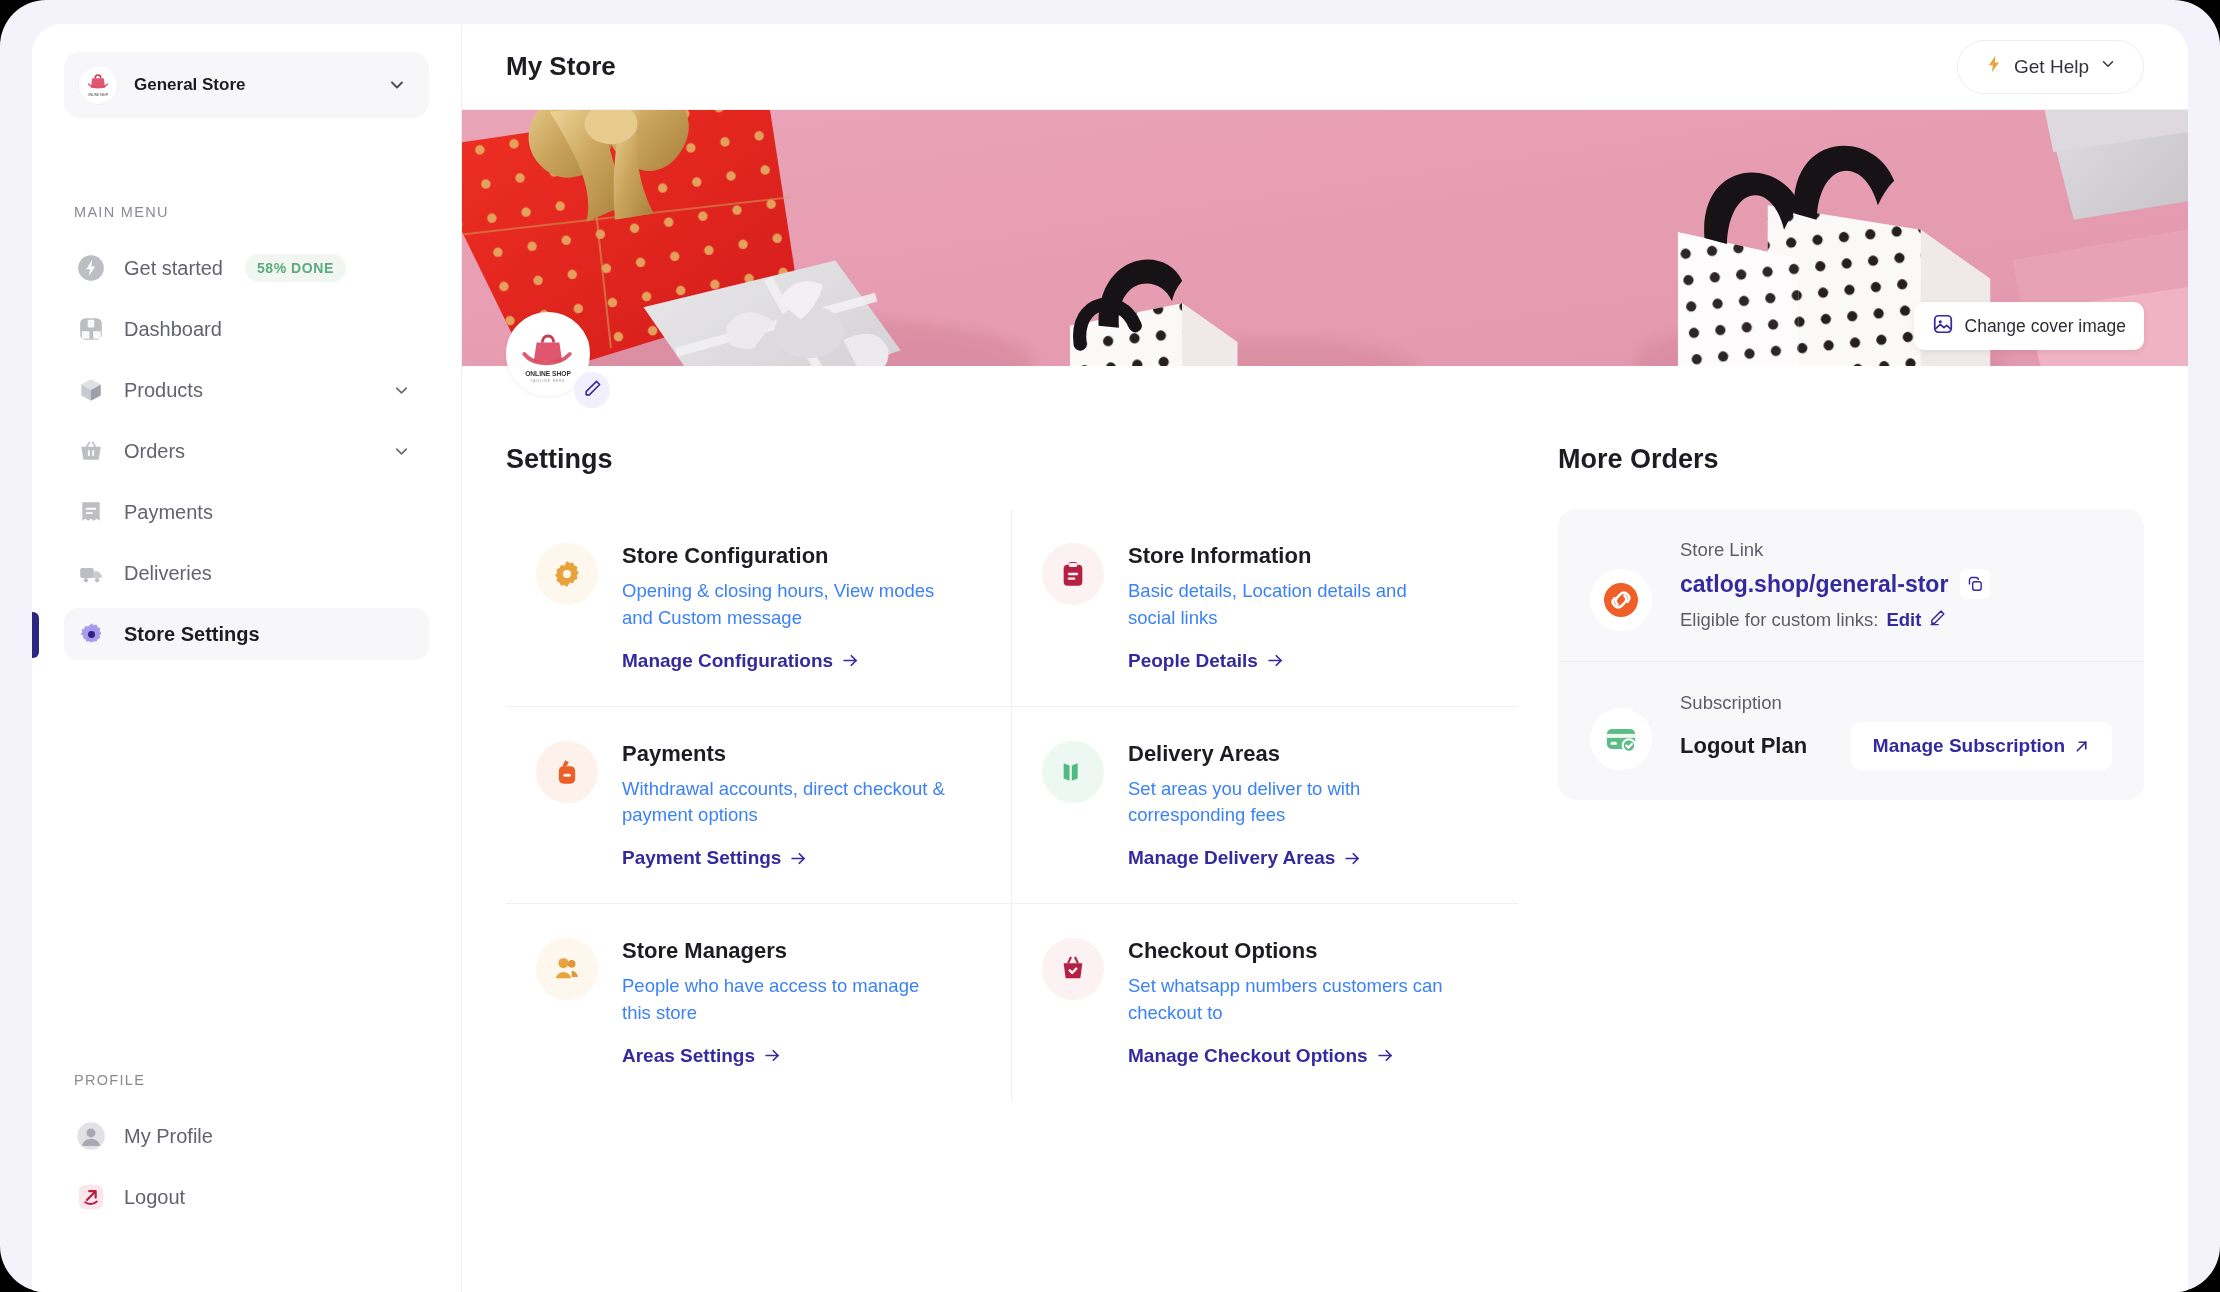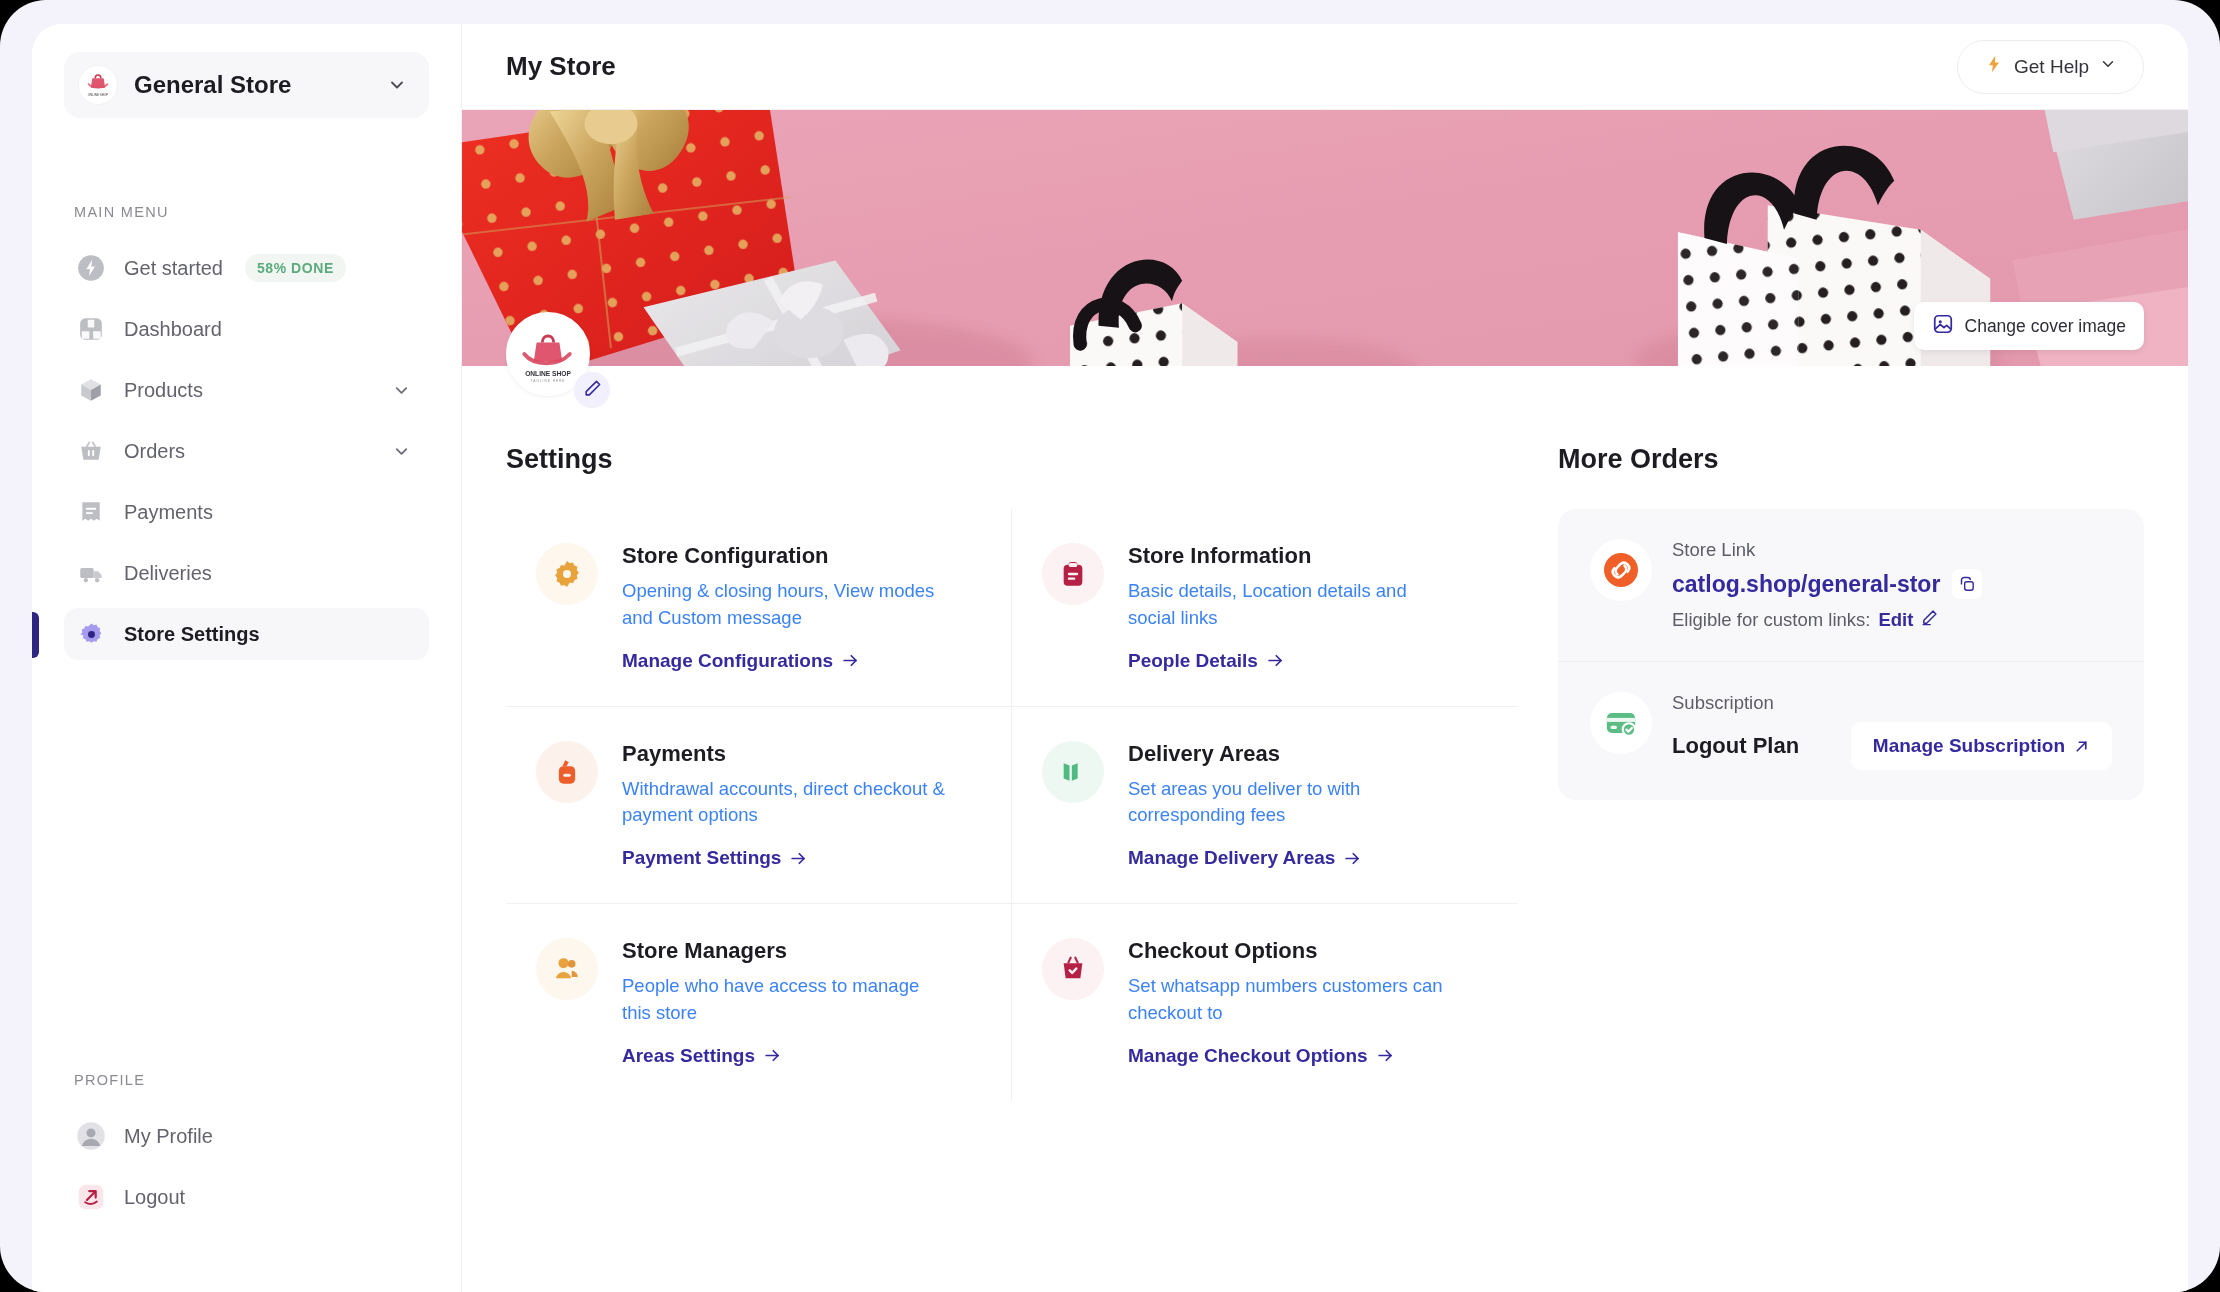--- a/index.html
+++ b/index.html
@@ -47,21 +47,21 @@
   }
   .store-avatar {
     width: 40px; height: 40px; border-radius: 50%;
     background: #ffffff;
     border: 1px solid #f2f2f5;
     display: flex; align-items: center; justify-content: center;
     overflow: hidden;
     flex: 0 0 40px;
   }
   .store-name {
-    font-size: 24px; font-weight: 700; color: #1c1c22;
+    font-size: 17px; font-weight: 700; color: #1c1c22;
     flex: 1; white-space: nowrap;
   }
   .chev { color: #4b4b55; display: flex; align-items: center; }
   .section-label {
     font-size: 14.5px; letter-spacing: .09em;
     color: #8a8a93; font-weight: 500;
     padding-left: 10px;
     margin-bottom: 22px;
     margin-top: 36px;
   }
@@ -210,22 +210,22 @@
     display: inline-flex; align-items: center; gap: 8px;
     cursor: pointer;
   }
   
   .panel {
     background: #f8f8fa;
     border-radius: 18px;
     overflow: hidden;
   }
   .panel-row {
-    display: flex; align-items: flex-start;
-    gap: 20px;
+    display: flex; align-items: flex-end;
+    gap: 28px;
     padding: 30px 32px;
   }
   .panel-row + .panel-row { border-top: 1px solid #eeeef1; }
   .panel-icon {
     width: 62px; height: 62px; border-radius: 50%;
     background: #ffffff;
     flex: 0 0 62px;
     display: flex; align-items: center; justify-content: center;
   }
   .panel-label { font-size: 18.5px; color: #5d5d67; margin-bottom: 8px; }

